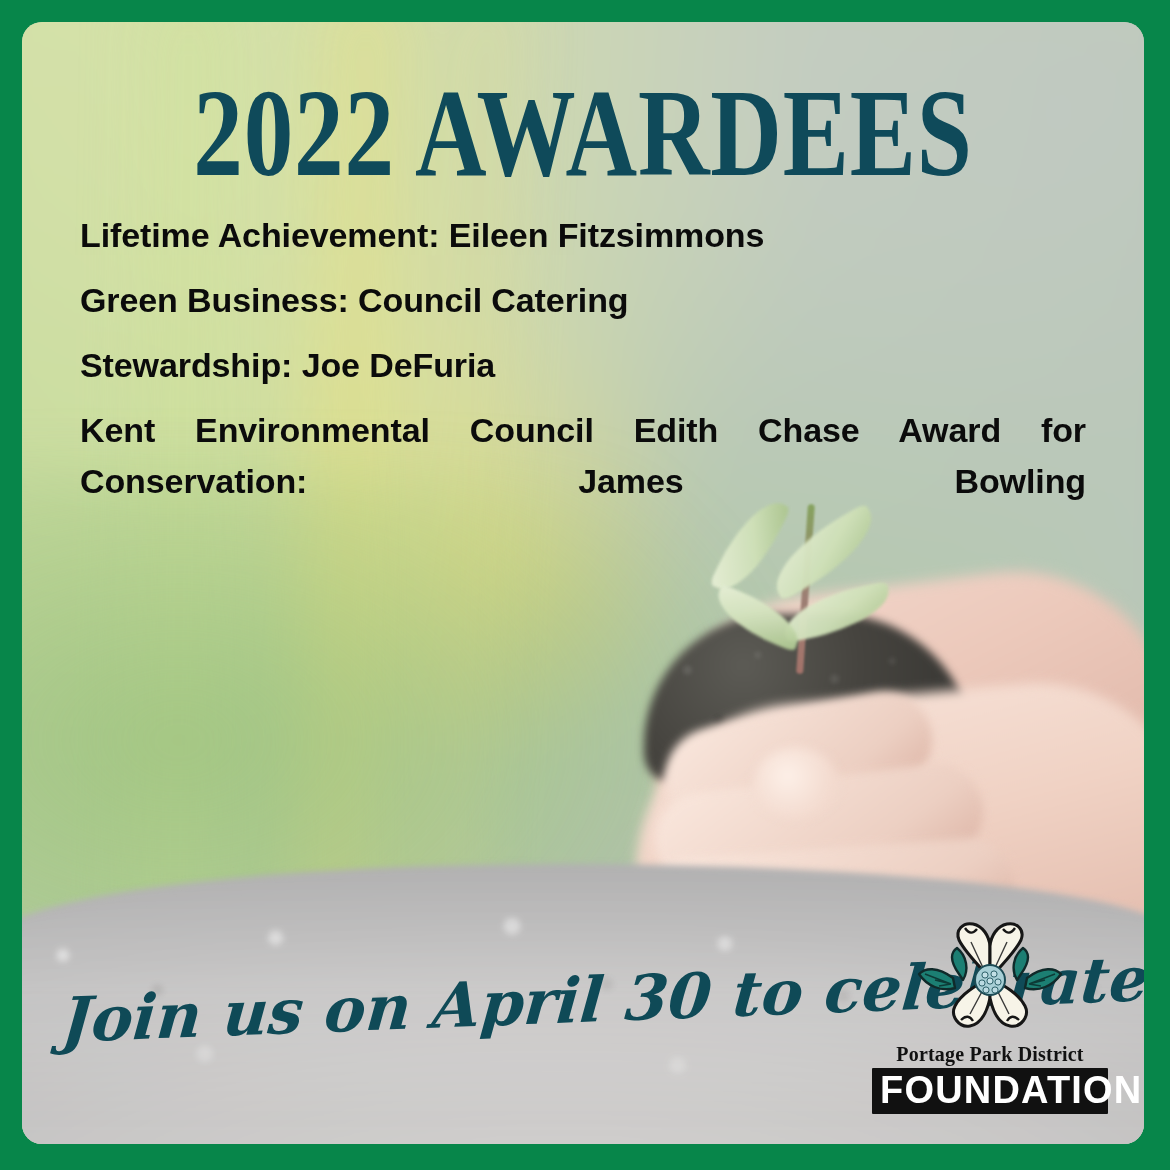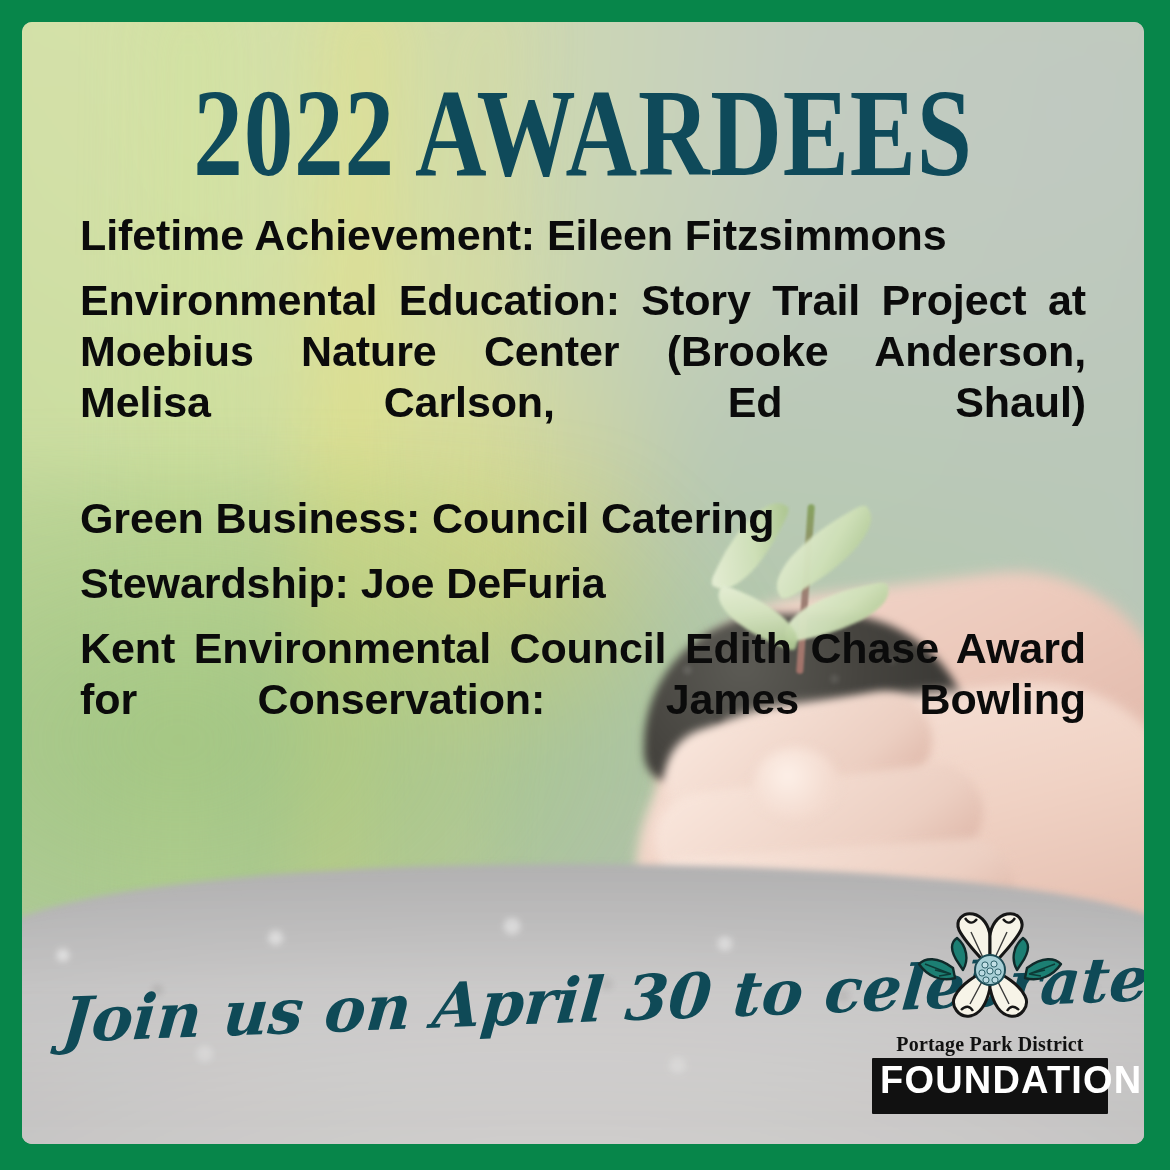--- a/index.html
+++ b/index.html
@@ -22,21 +22,21 @@
     box-sizing: border-box;
   }
 
   
   .photo-card {
     position: absolute;
     left: 22px;
     top: 22px;
     right: 26px;
     bottom: 26px;
-    border-radius: 10px;
+    border-radius: 20px;
     overflow: hidden;
     background: #b9c9ae;
   }
 
   
   .bg-base {
     position: absolute;
     inset: -60px;
     background:
       radial-gradient(circle at 20% 14%, rgba(214,226,168,0.95) 0%, rgba(214,226,168,0) 42%),
@@ -246,21 +246,21 @@
 
   .awardee-list {
     position: absolute;
     left: 58px;
     right: 58px;
     top: 188px;
   }
   .awardee-item {
     font-family: "Liberation Sans", "DejaVu Sans", sans-serif;
     font-weight: 700;
-    font-size: 43px;
+    font-size: 34px;
     line-height: 51px;
     color: #0b0b0b;
     letter-spacing: -0.1px;
     margin-bottom: 14px;
   }
   .awardee-item.justify {
     text-align: justify;
   }
   .awardee-item.justify::after {
     content: "";
@@ -302,21 +302,21 @@
     font-weight: 700;
     font-size: 20px;
     line-height: 1.05;
     color: #111111;
     letter-spacing: .2px;
     white-space: nowrap;
   }
   .logo-bar {
     margin-top: 3px;
     background: #111111;
-    padding: 3px 8px 15px;
+    padding: 3px 8px 5px;
     border-radius: 1px;
   }
   .logo-line2 {
     font-family: "Liberation Sans", "DejaVu Sans", sans-serif;
     font-weight: 700;
     font-size: 38px;
     line-height: 1;
     color: #ffffff;
     letter-spacing: 1.2px;
     white-space: nowrap;
@@ -353,21 +353,20 @@
     <div class="ground-band"></div>
     <div class="ground-texture"></div>
     <div class="ground-haze"></div>
 
     <div class="content">
 
       <div class="page-title">2022 AWARDEES</div>
 
       <div class="awardee-list">
         <div class="awardee-item">Lifetime Achievement: Eileen Fitzsimmons</div>
-        <div class="awardee-item justify">Environmental Education: Story Trail Project at Moebius Nature Center (Brooke Anderson, Melisa Carlson, Ed Shaul)</div>
         <div class="awardee-item">Green Business: Council Catering</div>
         <div class="awardee-item">Stewardship: Joe DeFuria</div>
         <div class="awardee-item justify">Kent Environmental Council Edith Chase Award for Conservation: James Bowling</div>
       </div>
 
       <div class="celebrate">Join us on April 30 to celebrate!</div>
 
       <div class="logo">
         <svg class="logo-flower" viewBox="0 0 150 126">
 

